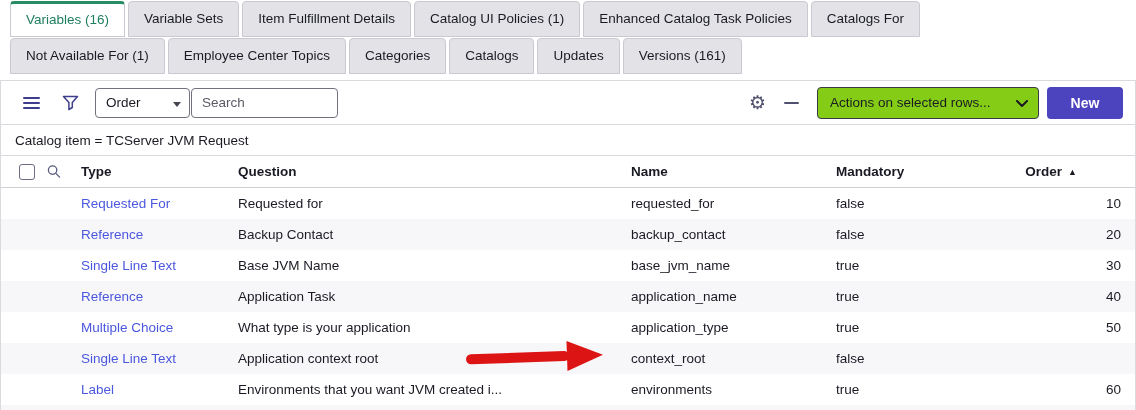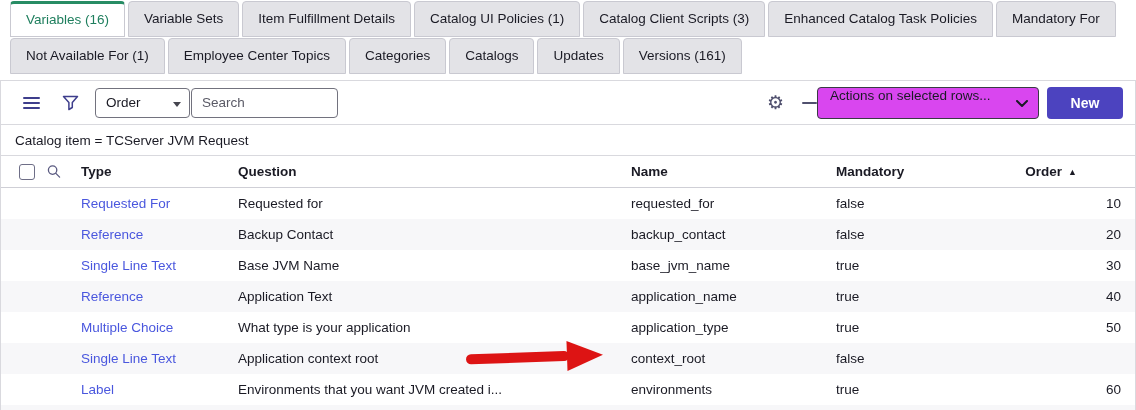--- a/index.html
+++ b/index.html
@@ -38,23 +38,23 @@
   .order-box{position:relative;margin-left:16px;width:95px;display:flex;align-items:center;
              padding:0 22px 0 10px;cursor:pointer;}
   .caret-down{position:absolute;right:8px;top:13px;width:0;height:0;
               border-left:4px solid transparent;border-right:4px solid transparent;
               border-top:5px solid #45454F;}
   .search-input{margin-left:1px;width:147px;padding:12px 10px;color:var(--text-dark);outline:none;}
   .search-input::placeholder{color:#5A5A66;}
   .right-group{margin-left:auto;display:flex;align-items:center;}
   .gear{font-size:19px;color:var(--icon-gray);line-height:1;}
   .minus{width:15px;height:2px;background:var(--icon-gray);margin-left:18px;border-radius:1px;cursor:pointer;}
-  .actions-select{position:relative;width:222px;height:32px;
-                  border:1px solid #3A3A44;border-radius:4px;display:flex;
-                  padding:0 30px 0 12px;font-size:13.5px;cursor:pointer;background:#d946ef;white-space:nowrap;}
+  .actions-select{position:relative;margin-left:18px;width:222px;height:32px;
+                  border:1px solid #3A3A44;border-radius:4px;display:flex;align-items:center;
+                  padding:0 30px 0 12px;font-size:13.5px;cursor:pointer;background:#84cc16;white-space:nowrap;}
   .actions-select svg{position:absolute;right:10px;top:12px;}
   .new-btn{margin-left:8px;width:76px;height:32px;border:none;border-radius:4px;
            background:var(--button-indigo);color:#fff;font-size:14px;font-weight:700;
            font-family:inherit;cursor:pointer;}
 
   
   .breadcrumb{height:31px;display:flex;align-items:center;padding:0 14px;font-size:13.5px;
               border-bottom:1px solid var(--border-light);cursor:pointer;text-align:right;}
 
   
@@ -92,27 +92,24 @@
       <div class="tab">
     <span>Variable Sets</span>
   </div>
       <div class="tab">
     <span>Item Fulfillment Details</span>
   </div>
       <div class="tab">
     <span>Catalog UI Policies (1)</span>
   </div>
       <div class="tab">
-    <span>Catalog Client Scripts (3)</span>
-  </div>
-      <div class="tab">
     <span>Enhanced Catalog Task Policies</span>
   </div>
       <div class="tab">
-    <span>Mandatory For</span>
+    <span>Catalogs For</span>
   </div>
     </div>
   <div class="tabs-row" id="tabs-row2">
       <div class="tab">
     <span>Not Available For (1)</span>
   </div>
       <div class="tab">
     <span>Employee Center Topics</span>
   </div>
       <div class="tab">
@@ -204,21 +201,21 @@
     <div class="td td-type"><a class="link">Single Line Text</a></div>
     <div class="td">Base JVM Name</div>
     <div class="td">base_jvm_name</div>
     <div class="td">true</div>
     <div class="td td-order">30</div>
   </div>
           <div class="tr alt">
     <div class="td"></div>
     <div class="td"></div>
     <div class="td td-type"><a class="link">Reference</a></div>
-    <div class="td">Application Text</div>
+    <div class="td">Application Task</div>
     <div class="td">application_name</div>
     <div class="td">true</div>
     <div class="td td-order">40</div>
   </div>
           <div class="tr">
     <div class="td"></div>
     <div class="td"></div>
     <div class="td td-type"><a class="link">Multiple Choice</a></div>
     <div class="td">What type is your application</div>
     <div class="td">application_type</div>

